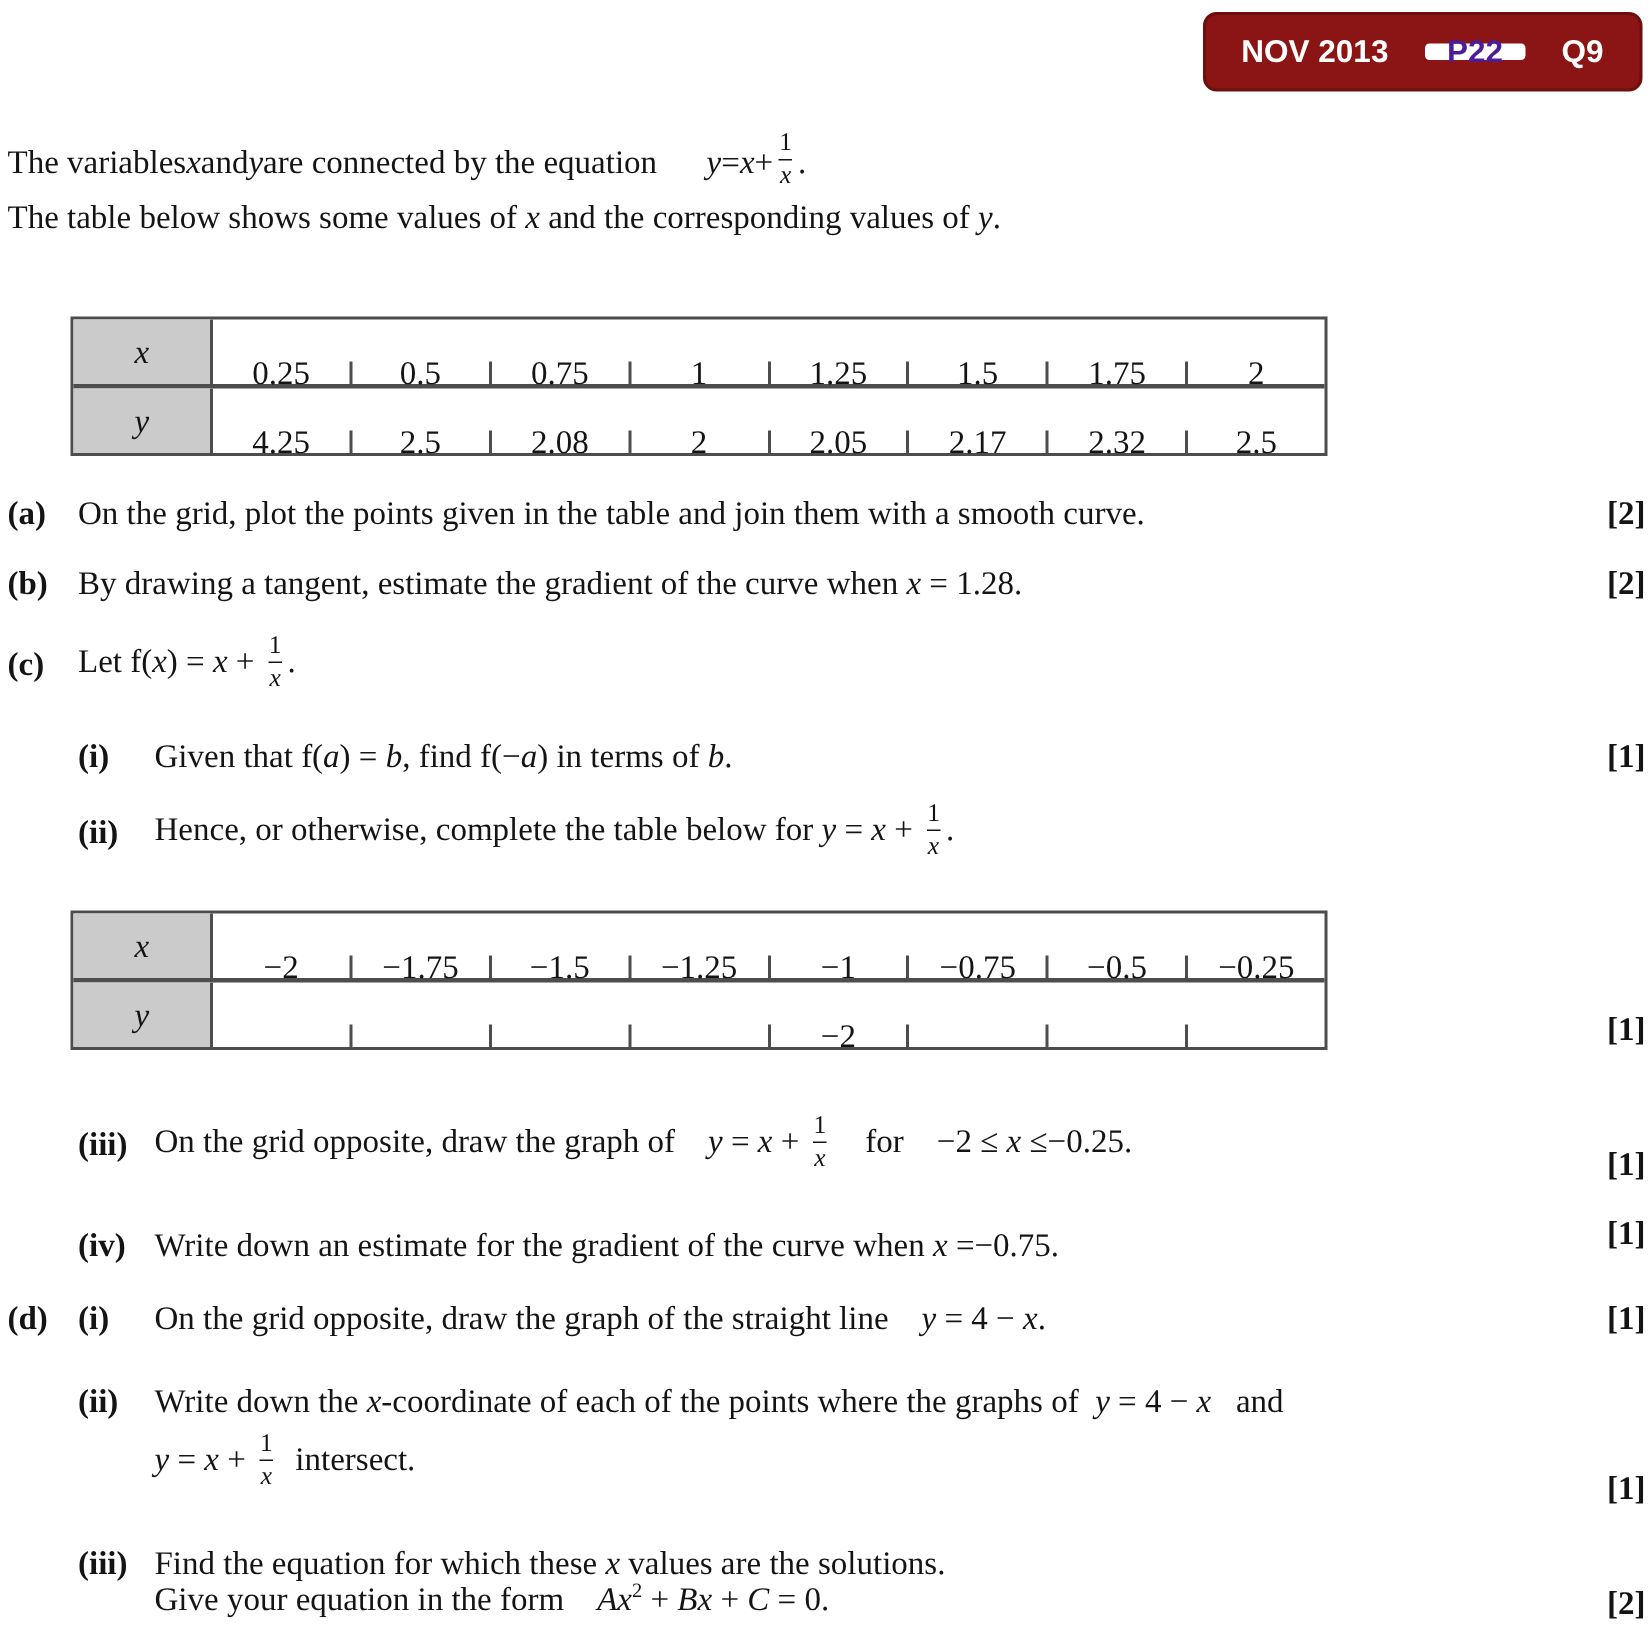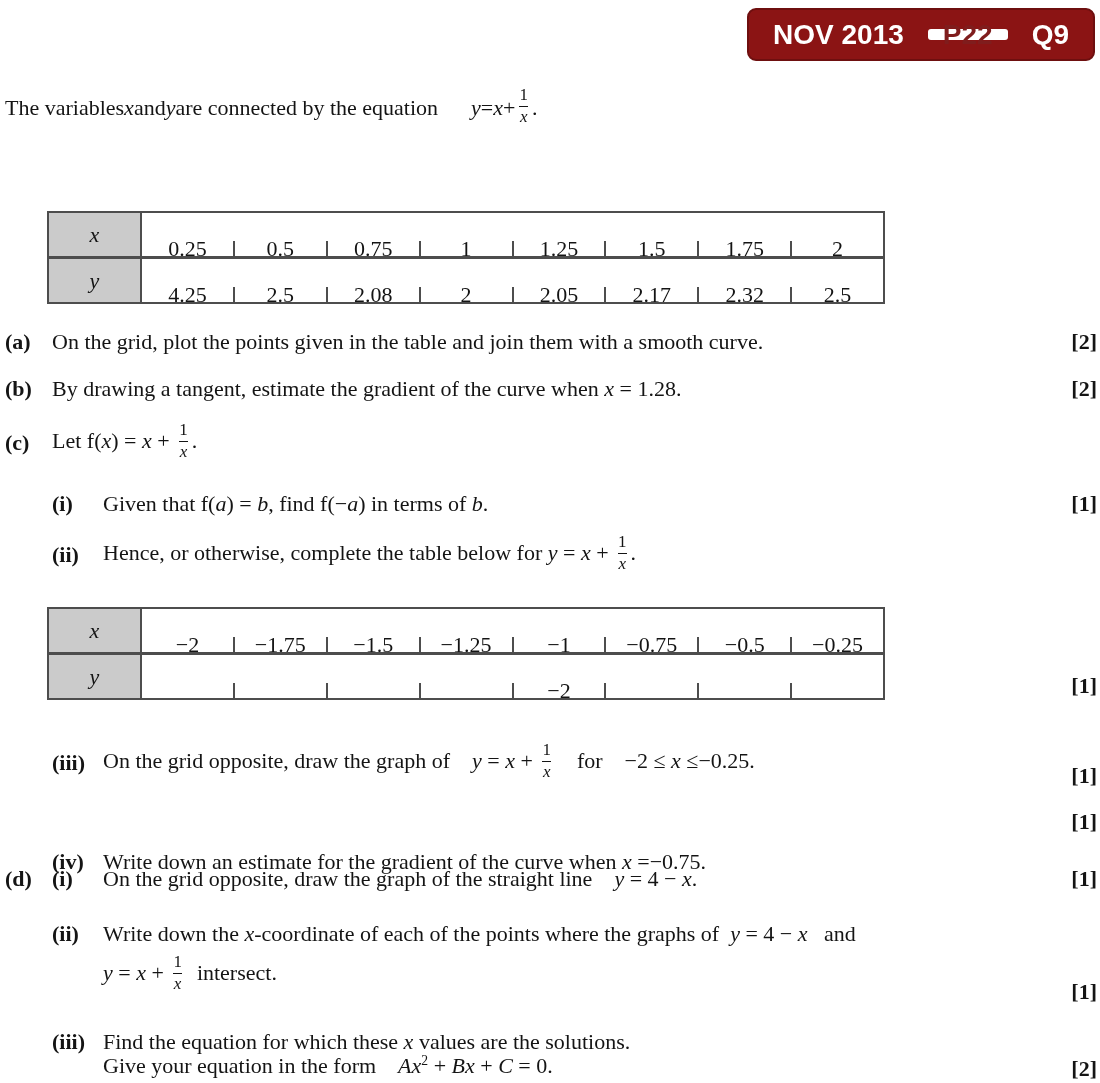--- a/index.html
+++ b/index.html
@@ -2,23 +2,23 @@
 <html style="--badge-bg: #8B1414; --badge-border: #6E0F0F; --table-header-bg: #CBCBCB; --table-border: #4D4D4D;"><head>
 <meta charset="utf-8">
 <style>
   html,body{margin:0;padding:0;background:#fff;}
   .page{position:relative;width:1100px;height:1083px;background:#fff;overflow:hidden;
         font-family:"Liberation Serif","DejaVu Serif",serif;color:#141414;font-size:22px;}
 
   
   .badge{position:absolute;top:8px;right:5px;height:49px;display:flex;align-items:stretch;
          background:var(--badge-bg);border:2px solid var(--badge-border);border-radius:9px;
-         font-family:"Liberation Sans","DejaVu Sans",sans-serif;font-weight:700;font-size:28px;}
+         font-family:"Liberation Sans","DejaVu Sans",sans-serif;font-weight:700;font-size:21px;}
   .badge-seg{display:flex;align-items:center;padding:0 24px;color:#fff;white-space:nowrap;}
-  .badge-paper{display:flex;align-items:center;padding:0 15px;background:#fff;color:#7f1d1d;
+  .badge-paper{display:flex;align-items:center;padding:0 15px;background:#fff;color:#4c1d95;
                margin:19px 0;border-radius:3px;}
 
   
   .intro{position:absolute;left:5px;right:60px;line-height:27px;}
   .intro.tall{display:flex;align-items:center;height:52px;line-height:normal;}
 
   
   .row{position:absolute;left:5px;right:66px;line-height:28px;}
   .row.tall{display:flex;align-items:center;height:54px;line-height:normal;}
   .lbl1{display:inline-block;width:47px;font-weight:700;flex:0 0 47px;}
@@ -66,20 +66,21 @@
       <span> = </span>
       <span class="it">x</span>
       <span> + </span>
       <span class="frac">
         <span class="num">1</span>
         <span class="bar"></span>
         <span class="den">x</span>
       </span>
       <span>.</span>
     </div>
+  <div class="intro" style="top:131px"><span>The table below shows some values of </span><span class="it">x</span><span> and the corresponding values of </span><span class="it">y</span><span>.</span></div>
 
   <div class="vtable" style="top:211px">
     <div class="vrow">
       <div class="hcell">x</div>
       <div class="cells">
           <div class="cell">0.25</div>
           <div class="cell">0.5</div>
           <div class="cell">0.75</div>
           <div class="cell">1</div>
           <div class="cell">1.25</div>
@@ -171,21 +172,21 @@
     <span class="lbl1"></span>
       <span class="lbl2">(iii)</span>
       <span class="ptext"><span>On the grid opposite, draw the graph of  </span><span class="it">y</span><span> = </span><span class="it">x</span><span> + </span><span class="frac">
           <span class="num">1</span>
           <span class="bar"></span>
           <span class="den">x</span>
         </span><span>  for  −2 ≤ </span><span class="it">x</span><span> ≤−0.25.</span></span>
   </div>
   <div class="marks" style="top:762px">[1]</div>
 
-  <div class="row" style="top:848px">
+  <div class="row" style="top:816px">
     <span class="lbl1"></span><span class="lbl2">(iv)</span><span class="ptext"><span>Write down an estimate for the gradient of the curve when </span><span class="it">x</span><span> =−0.75.</span></span>
   </div>
   <div class="marks" style="top:808px">[1]</div>
 
   <div class="row" style="top:865px">
     <span class="lbl1">(d)</span><span class="lbl2">(i)</span><span class="ptext"><span>On the grid opposite, draw the graph of the straight line  </span><span class="it">y</span><span> = 4 − </span><span class="it">x</span><span>.</span></span>
   </div>
   <div class="marks" style="top:865px">[1]</div>
 
   <div class="row" style="top:920px">

